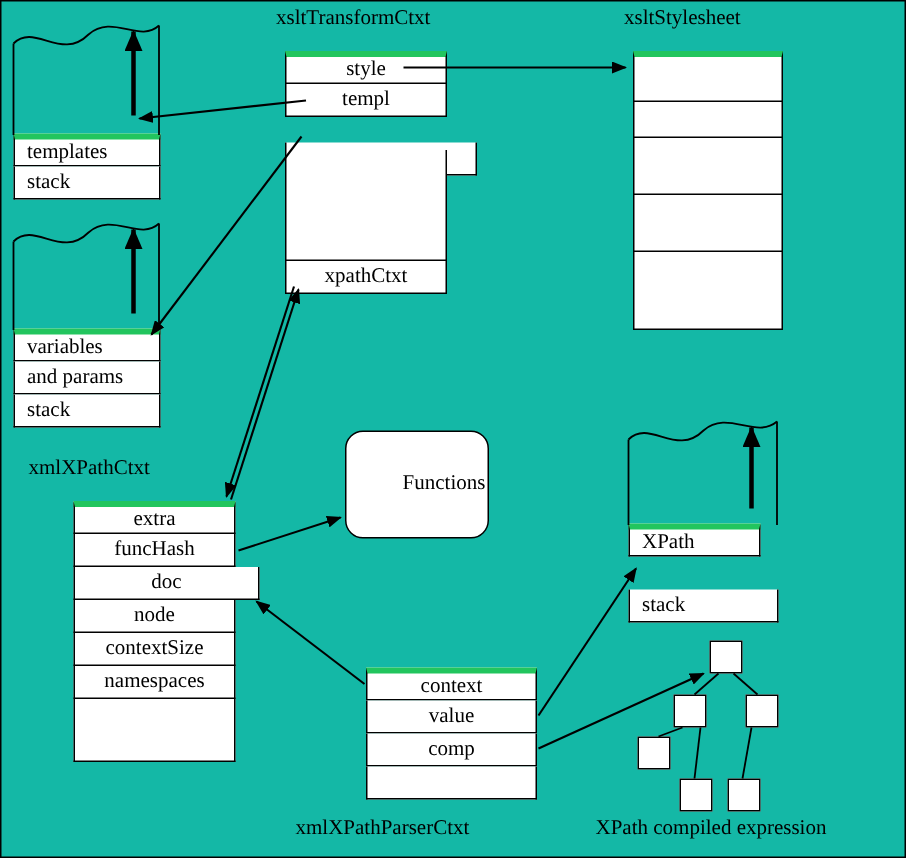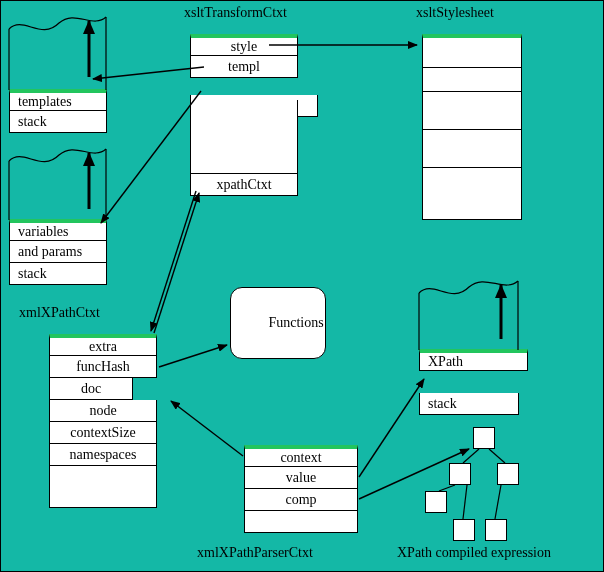--- a/index.html
+++ b/index.html
@@ -80,38 +80,38 @@
 
   <div class="boxtitle" style="left:396px; top:544px;">XPath compiled expression</div>
 
   <div class="cell first" style="left:8px; top:88px; width:98px; height:22px;">templates</div>
   <div class="cell" style="left:8px; top:110px; width:98px; height:22px;">stack</div>
 
   <div class="cell first" style="left:8px; top:218px; width:98px; height:22px;">variables</div>
   <div class="cell" style="left:8px; top:240px; width:98px; height:22px;">and params</div>
   <div class="cell" style="left:8px; top:262px; width:98px; height:22px;">stack</div>
 
-  <div class="cell first" style="left:418px; top:348px; width:109px; height:22px;">XPath</div>
+  <div class="cell first" style="left:418px; top:348px; width:88px; height:22px;">XPath</div>
   <div class="cell" style="left:418px; top:392px; width:100px; height:22px;">stack</div>
 
   <div class="cell first ctr" style="left:189px; top:33px; width:108px; height:22px;">style</div>
   <div class="cell ctr" style="left:189px; top:55px; width:108px; height:22px;">templ</div>
   <div class="cell ctr" style="left:189px; top:94px; width:128px; height:22px;">vars</div>
   <div class="cell ctr" style="left:189px; top:99px; width:108px; height:74px;"></div>
   <div class="cell ctr" style="left:189px; top:173px; width:108px; height:22px;">xpathCtxt</div>
 
   <div class="cell first" style="left:421px; top:33px; width:100px; height:34px;"></div>
   <div class="cell" style="left:421px; top:67px; width:100px; height:24px;"></div>
   <div class="cell" style="left:421px; top:91px; width:100px; height:38px;"></div>
   <div class="cell" style="left:421px; top:129px; width:100px; height:38px;"></div>
   <div class="cell" style="left:421px; top:167px; width:100px; height:52px;"></div>
 
   <div class="cell first ctr" style="left:48px; top:333px; width:108px; height:22px;">extra</div>
   <div class="cell ctr" style="left:48px; top:355px; width:108px; height:22px;">funcHash</div>
-  <div class="cell ctr" style="left:48px; top:377px; width:84px; height:22px;">doc</div>
+  <div class="cell ctr" style="left:48px; top:377px; width:124px; height:22px;">doc</div>
   <div class="cell ctr" style="left:48px; top:399px; width:108px; height:22px;">node</div>
   <div class="cell ctr" style="left:48px; top:421px; width:108px; height:22px;">contextSize</div>
   <div class="cell ctr" style="left:48px; top:443px; width:108px; height:22px;">namespaces</div>
   <div class="cell ctr" style="left:48px; top:465px; width:108px; height:42px;"></div>
 
   <div class="cell first ctr" style="left:243px; top:444px; width:114px; height:22px;">context</div>
   <div class="cell ctr" style="left:243px; top:466px; width:114px; height:22px;">value</div>
   <div class="cell ctr" style="left:243px; top:488px; width:114px; height:22px;">comp</div>
   <div class="cell ctr" style="left:243px; top:510px; width:114px; height:22px;"></div>
 

